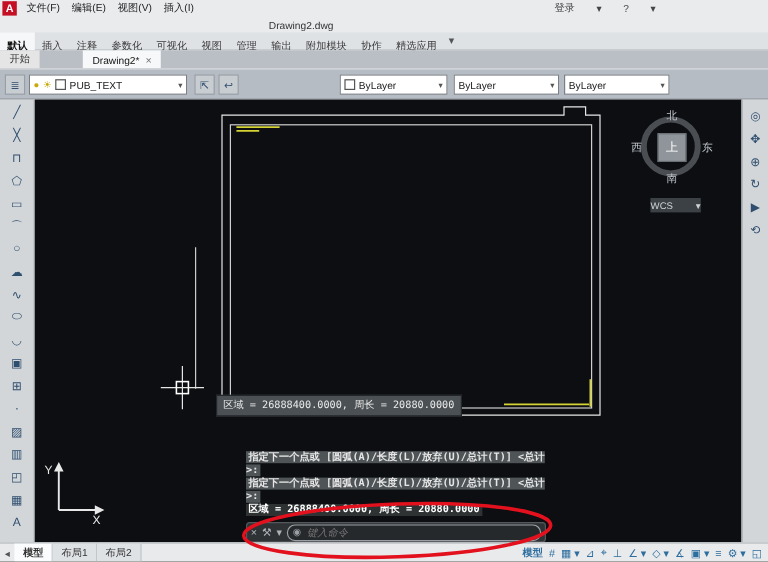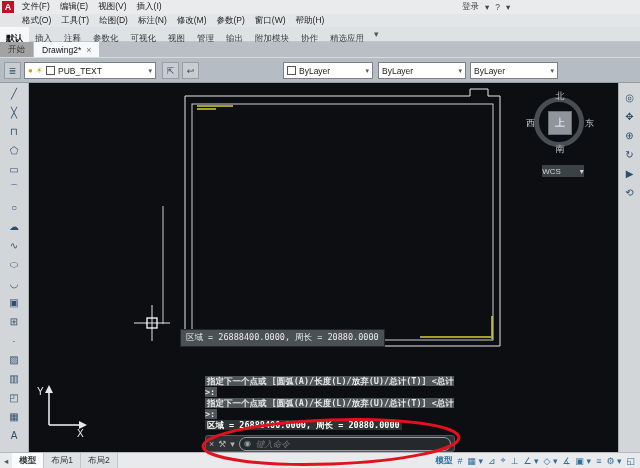--- a/index.html
+++ b/index.html
@@ -13,37 +13,37 @@
   .menus{position:absolute;left:17px;top:0;height:14px;display:flex;align-items:center;}
   .menu-item{padding:12px 5px;font-size:8.5px;white-space:nowrap;}
   .doc-title{position:absolute;left:224px;top:16px;font-size:8.5px;color:#333;white-space:nowrap;}
   .search{position:absolute;left:312px;top:1px;width:142px;height:11px;background:#fff;
           border:1px solid #9aa0a6;display:flex;align-items:center;padding:0 2px;gap:2px;}
   .search input{border:none;outline:none;flex:1;font-size:8px;font-family:"Liberation Sans",sans-serif;
                 color:#555;background:transparent;min-width:0;}
   .mag{width:6px;height:6px;border:1px solid #555;border-radius:50%;position:relative;flex:none;}
   .mag:after{content:"";position:absolute;width:4px;height:1px;background:#555;
              transform:rotate(45deg);right:-3px;bottom:-1px;}
-  .tb-icons{position:absolute;left:462px;top:0;height:14px;display:flex;align-items:center;gap:6px;
+  .tb-icons{position:absolute;left:462px;top:0;height:14px;display:flex;align-items:center;gap:18px;
             font-size:8.5px;color:#444;}
   #menubar2{position:absolute;left:0;top:14px;width:640px;height:13px;background:#e3e5e7;
             display:flex;align-items:center;padding-left:17px;box-sizing:border-box;}
 
   
   #ribbontabs{position:absolute;left:0;top:27px;width:640px;height:15px;background:#dfe2e5;
               border-bottom:1px solid #c3c7cb;display:flex;align-items:stretch;box-sizing:border-box;}
   .rtab{padding:12px 6px;font-size:8.5px;color:#3a3a3a;display:flex;align-items:center;white-space:nowrap;}
   .rtab.active{background:#f6f7f8;color:#111;font-weight:bold;}
   .rcaret{padding:0 4px;display:flex;align-items:center;color:#555;}
 
   
   #filetabs{position:absolute;left:0;top:42px;width:640px;height:15px;background:#b9bfc5;display:flex;}
-  .ftab{padding:0 8px;background:#a3a3a3;margin-right:1px;display:flex;align-items:center;
+  .ftab{padding:0 8px;background:#e5e5e5;margin-right:1px;display:flex;align-items:center;
         font-size:8.5px;height:15px;color:#333;white-space:nowrap;}
-  .ftab.active{background:#f7f8f9;color:#111;}
+  .ftab.active{background:#f7f8f9;color:#111;margin-left:35px;}
   .ftab .close{margin-left:5px;color:#777;font-size:9px;}
 
   
   #toolbarrow{position:absolute;left:0;top:57px;width:640px;height:26px;background:#b6bcc3;
               border-top:1px solid #d8dbde;border-bottom:1px solid #959ba2;box-sizing:border-box;}
   .ticon{position:absolute;top:4px;width:17px;height:17px;background:#c8cdd2;border:1px solid #989ea5;
          display:flex;align-items:center;justify-content:center;font-size:9px;color:#34506e;box-sizing:border-box;}
   .combo{position:absolute;top:4px;height:17px;background:#fff;border:1px solid #7a8088;
          display:flex;align-items:center;font-size:8.5px;padding:0 3px;gap:3px;box-sizing:border-box;color:#222;}
   .combo .caret{margin-left:auto;color:#555;font-size:7px;}
@@ -125,30 +125,20 @@
     </div>
     <div class="doc-title">Drawing2.dwg</div>
     <div class="tb-icons">
       <span>登录</span>
       <span>▾</span>
       <span>?</span>
       <span>▾</span>
     </div>
   </div>
 
-  <div id="menubar2">
-    <span class="menu-item">格式(O)</span>
-    <span class="menu-item">工具(T)</span>
-    <span class="menu-item">绘图(D)</span>
-    <span class="menu-item">标注(N)</span>
-    <span class="menu-item">修改(M)</span>
-    <span class="menu-item">参数(P)</span>
-    <span class="menu-item">窗口(W)</span>
-    <span class="menu-item">帮助(H)</span>
-  </div>
 
   <div id="ribbontabs">
     <span class="rtab active">默认</span>
     <span class="rtab">插入</span>
     <span class="rtab">注释</span>
     <span class="rtab">参数化</span>
     <span class="rtab">可视化</span>
     <span class="rtab">视图</span>
     <span class="rtab">管理</span>
     <span class="rtab">输出</span>

